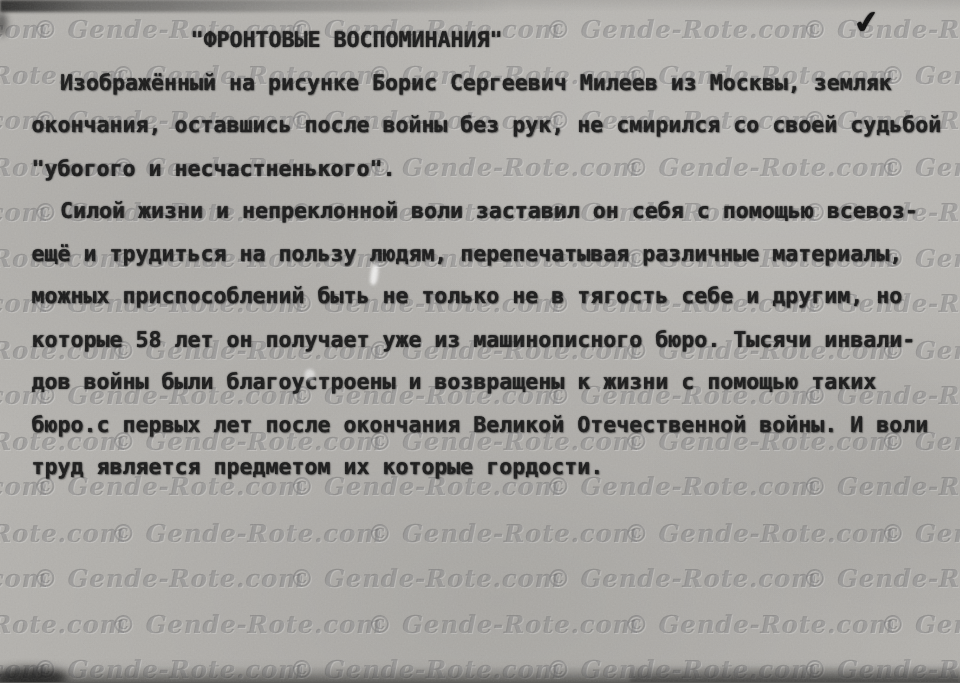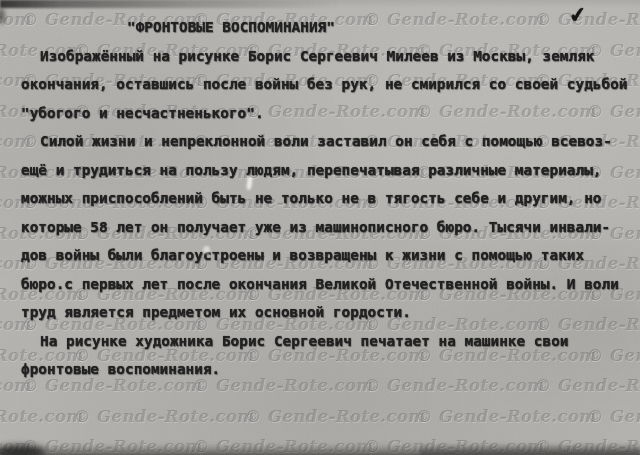--- a/index.html
+++ b/index.html
@@ -191,25 +191,21 @@
           <div class="line body-line">окончания, оставшись после войны без рук, не смирился со своей судьбой</div>
           <div class="line body-line">"убогого и несчастненького".</div>
         </div>
         <div>
           <div class="line body-line first">Силой жизни и непреклонной воли заставил он себя с помощью всевоз-</div>
           <div class="line body-line">ещё и трудиться на пользу людям, перепечатывая различные материалы,</div>
           <div class="line body-line">можных приспособлений быть не только не в тягость себе и другим, но</div>
           <div class="line body-line">которые 58 лет он получает уже из машинописного бюро. Тысячи инвали-</div>
           <div class="line body-line">дов войны были благоустроены и возвращены к жизни с помощью таких</div>
           <div class="line body-line">бюро.с первых лет после окончания Великой Отечественной войны. И воли</div>
-          <div class="line body-line">труд является предметом их основной гордости.</div>
-        </div>
-        <div>
-          <div class="line body-line first">На рисунке художника Борис Сергеевич печатает на машинке свои</div>
-          <div class="line body-line">фронтовые воспоминания.</div>
+          <div class="line body-line">труд является предметом их которые гордости.</div>
         </div>
       </div>
   </div>
 
   <div class="checkmark">✔</div>
 
   <div class="artifact top-smudge"></div>
   <div class="artifact left-edge-mark"></div>
   <div class="artifact bottom-band"></div>
   <div class="artifact bottom-left-blot"></div>

